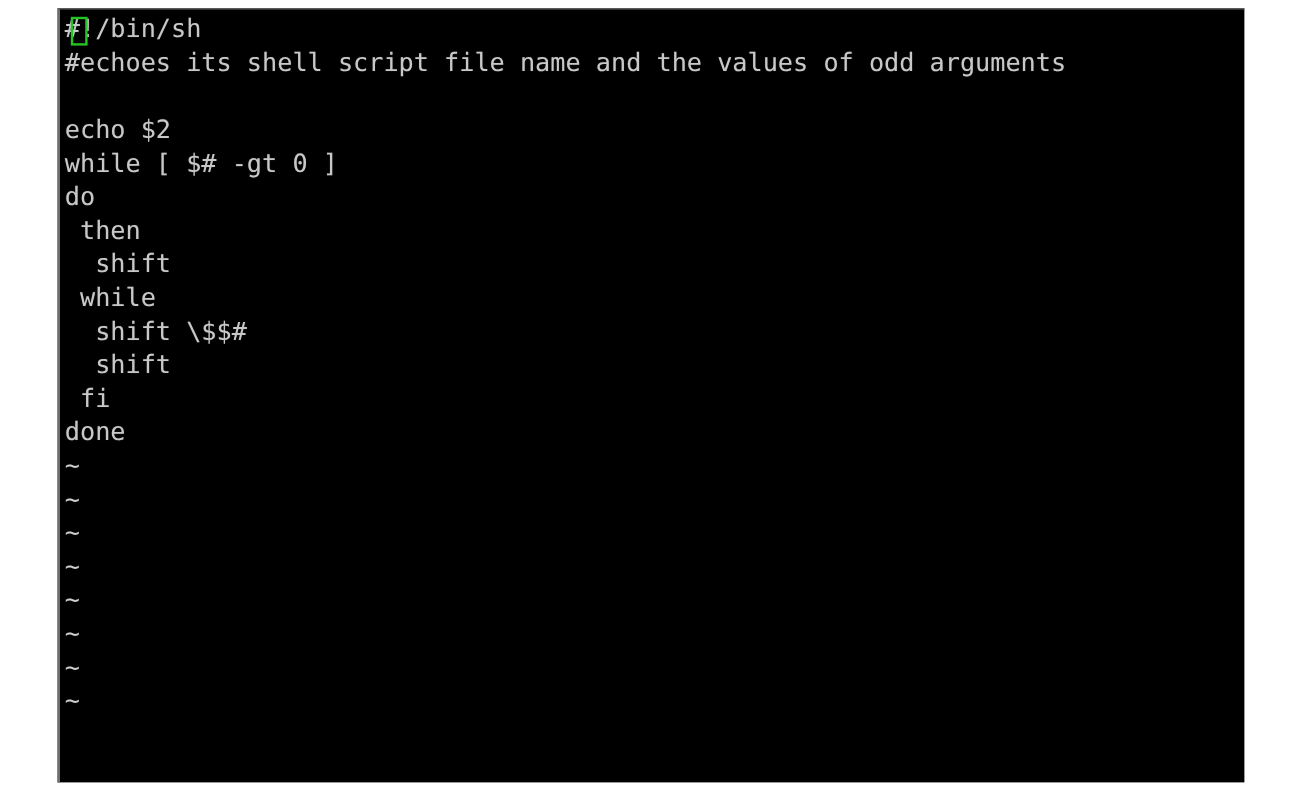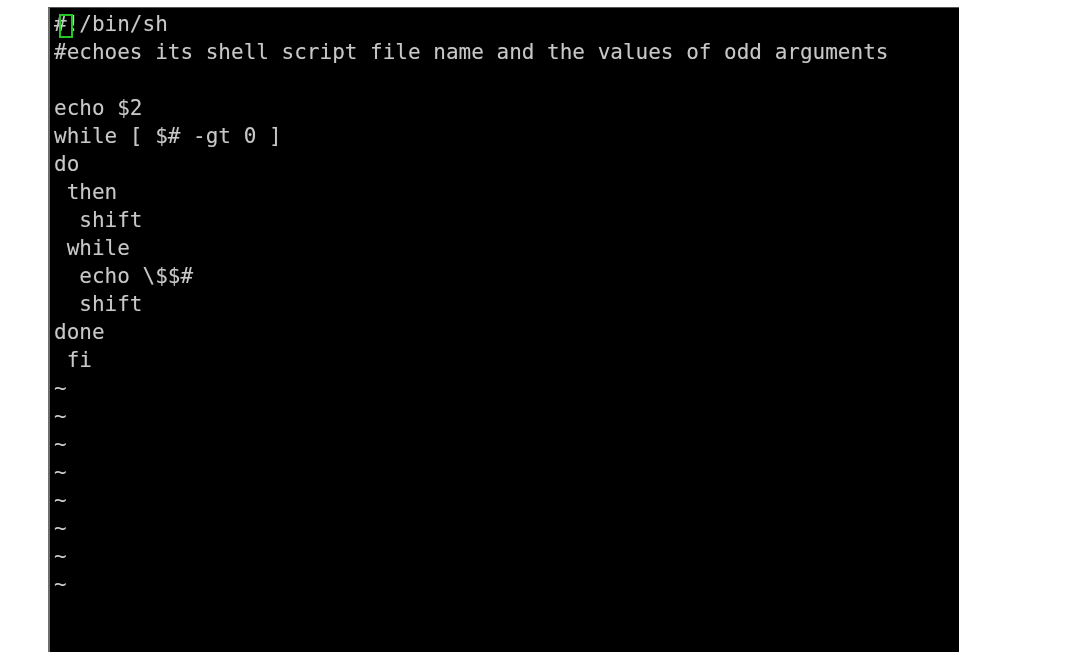--- a/index.html
+++ b/index.html
@@ -13,21 +13,21 @@
     height: 667px;
     background: #ffffff;
     overflow: hidden;
     font-family: "DejaVu Sans Mono", "Liberation Mono", monospace;
   }
   
   #terminal {
     position: absolute;
     left: 48px;
     top: 7px;
-    width: 911px;
+    width: 989px;
     height: 645px;
     background: #000000;
     border-left: 2px solid #6e6e6e;
     border-top: 1px solid #555555;
     box-sizing: border-box;
     overflow: hidden;
   }
   #buffer {
     position: absolute;
     left: 4px;
@@ -81,24 +81,24 @@
         <div id="cursor"></div>
         <div class="line">#!/bin/sh</div>
         <div class="line">#echoes its shell script file name and the values of odd arguments</div>
         <div class="line blank">&nbsp;</div>
         <div class="line">echo $2</div>
         <div class="line">while [ $# -gt 0 ]</div>
         <div class="line">do</div>
         <div class="line"> then</div>
         <div class="line">  shift</div>
         <div class="line"> while</div>
-        <div class="line">  echo \$$#</div>
+        <div class="line">  shift \$$#</div>
         <div class="line">  shift</div>
+        <div class="line"> fi</div>
         <div class="line">done</div>
-        <div class="line"> fi</div>
       </div>
       <div id="tilde-area">
         <div class="tilde">~</div>
         <div class="tilde">~</div>
         <div class="tilde">~</div>
         <div class="tilde">~</div>
         <div class="tilde">~</div>
         <div class="tilde">~</div>
         <div class="tilde">~</div>
         <div class="tilde">~</div>

